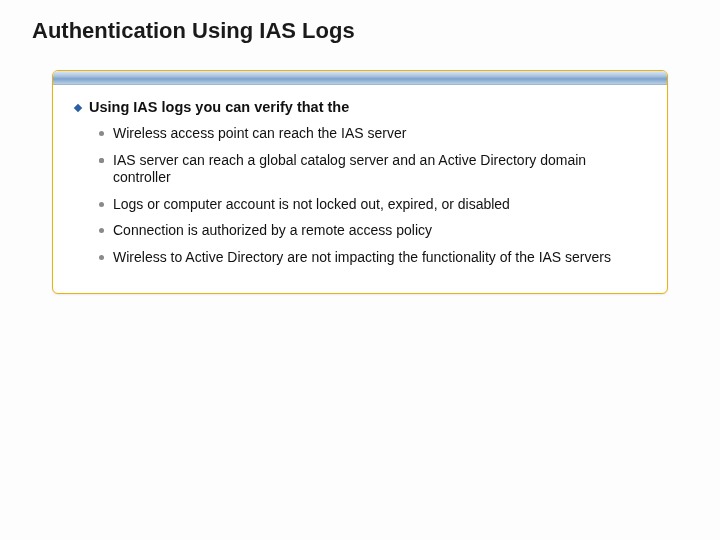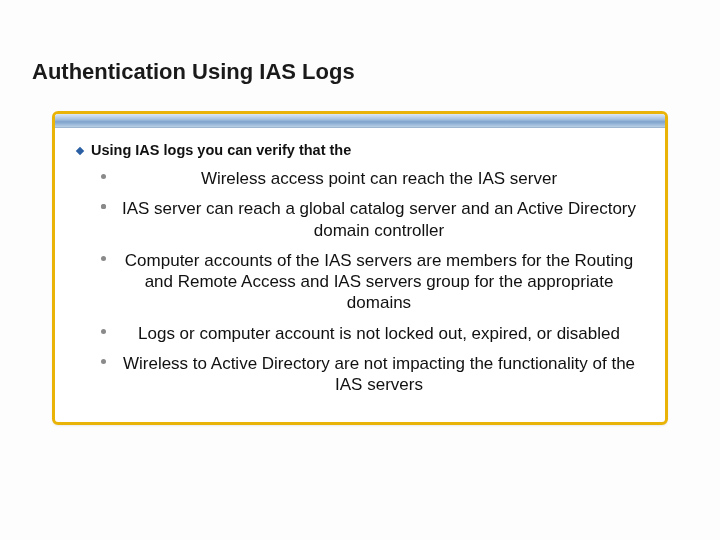--- a/index.html
+++ b/index.html
@@ -15,25 +15,24 @@
     width: 100%;
     height: 100%;
     padding: 18px 24px;
   }
   .title {
     font-size: 22px;
     font-weight: bold;
     color: #1a1a1a;
     margin-bottom: 26px;
     margin-left: 8px;
-    margin-top: 41px;
   }
   .panel {
     margin: 0 28px;
-    border: 3px solid #eab308;
+    border: 1px solid #eab308;
     border-radius: 6px;
     background: #ffffff;
     box-shadow: 0 1px 2px rgba(0,0,0,0.08);
     overflow: hidden;
   }
   .panel-header {
     height: 14px;
     background: linear-gradient(to bottom,
       #dce8f5 0%,
       #a9c3e0 40%,
@@ -60,26 +59,25 @@
     height: 6px;
     background: #2b5fa3;
     transform: rotate(45deg);
   }
   ul.points {
     list-style: none;
     padding-left: 24px;
   }
   ul.points li {
     position: relative;
-    font-size: 17px;
+    font-size: 14px;
     line-height: 1.25;
     color: #111;
     margin: 9px 0;
     padding-left: 14px;
-    text-align: center;
   }
   ul.points li .dot {
     position: absolute;
     left: 0;
     top: 6px;
     width: 5px;
     height: 5px;
     background: #8a8a8a;
     border-radius: 50%;
   }
@@ -94,19 +92,19 @@
     <div class="panel-header"></div>
     <div class="panel-body">
       <div class="lead">
         <span class="lead-bullet"></span>
         <span>Using IAS logs you can verify that the</span>
       </div>
       <ul class="points">
         <li><span class="dot"></span><span>Wireless access point can reach the IAS server</span></li>
         <li><span class="dot"></span></li>
         <li><span class="dot"></span><span>IAS server can reach a global catalog server and an Active Directory domain controller</span></li>
-        <li><span class="dot"></span><span>Computer accounts of the IAS servers are members for the Routing and Remote Access and IAS servers group for the appropriate domains</span></li>
         <li><span class="dot"></span><span>Logs or computer account  is not locked out, expired, or disabled</span></li>
+        <li><span class="dot"></span><span>Connection is authorized by a remote access policy</span></li>
         <li><span class="dot"></span><span>Wireless to Active Directory are not impacting the functionality of the IAS servers</span></li>
       </ul>
     </div>
   </div>
 </div>
 
 </body></html>

